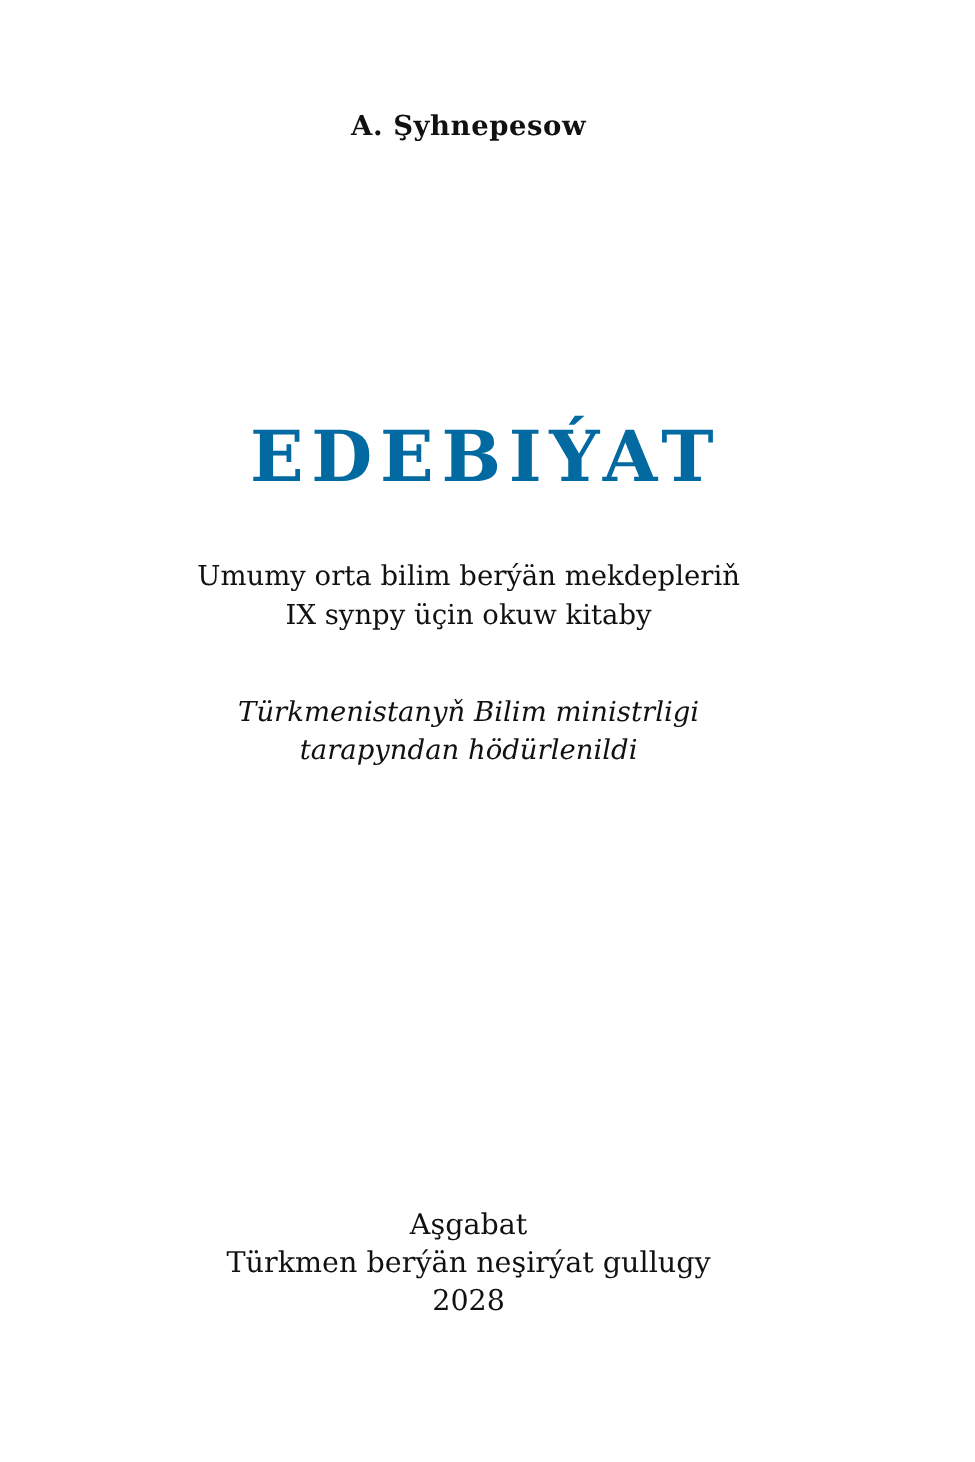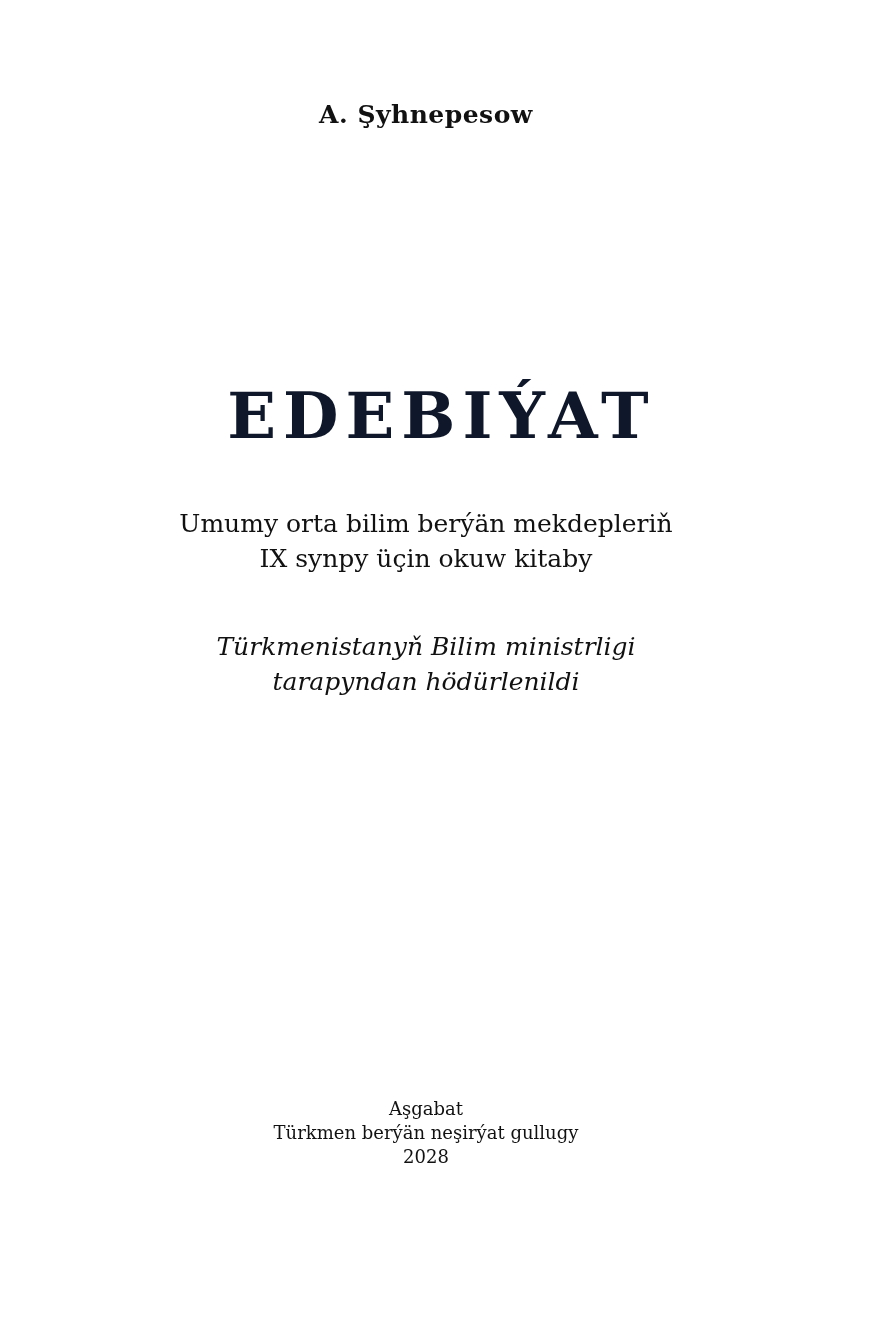--- a/index.html
+++ b/index.html
@@ -45,33 +45,33 @@
   }
   .approval {
     top: 630px;
     font-size: 25px;
     font-style: italic;
     color: #111111;
     line-height: 1.38;
   }
   .imprint {
     top: 1097px;
-    font-size: 18px;
+    font-size: 26px;
     color: #111111;
     line-height: 1.32;
   }
 </style>
 </head>
 <body>
 
 <div class="page">
 
   <div class="content-col author">A. Şyhnepesow</div>
 
-  <div class="content-col title" style="color: #0f172a; padding-left: 31px;">EDEBIÝAT</div>
+  <div class="content-col title" style="color: #0369a1; padding-left: 31px;">EDEBIÝAT</div>
 
   <div class="content-col subtitle">
     <div>Umumy orta bilim berýän mekdepleriň</div>
     <div>IX synpy üçin okuw kitaby</div>
   </div>
 
   <div class="content-col approval">
     <div>Türkmenistanyň Bilim ministrligi</div>
     <div>tarapyndan hödürlenildi</div>
   </div>

